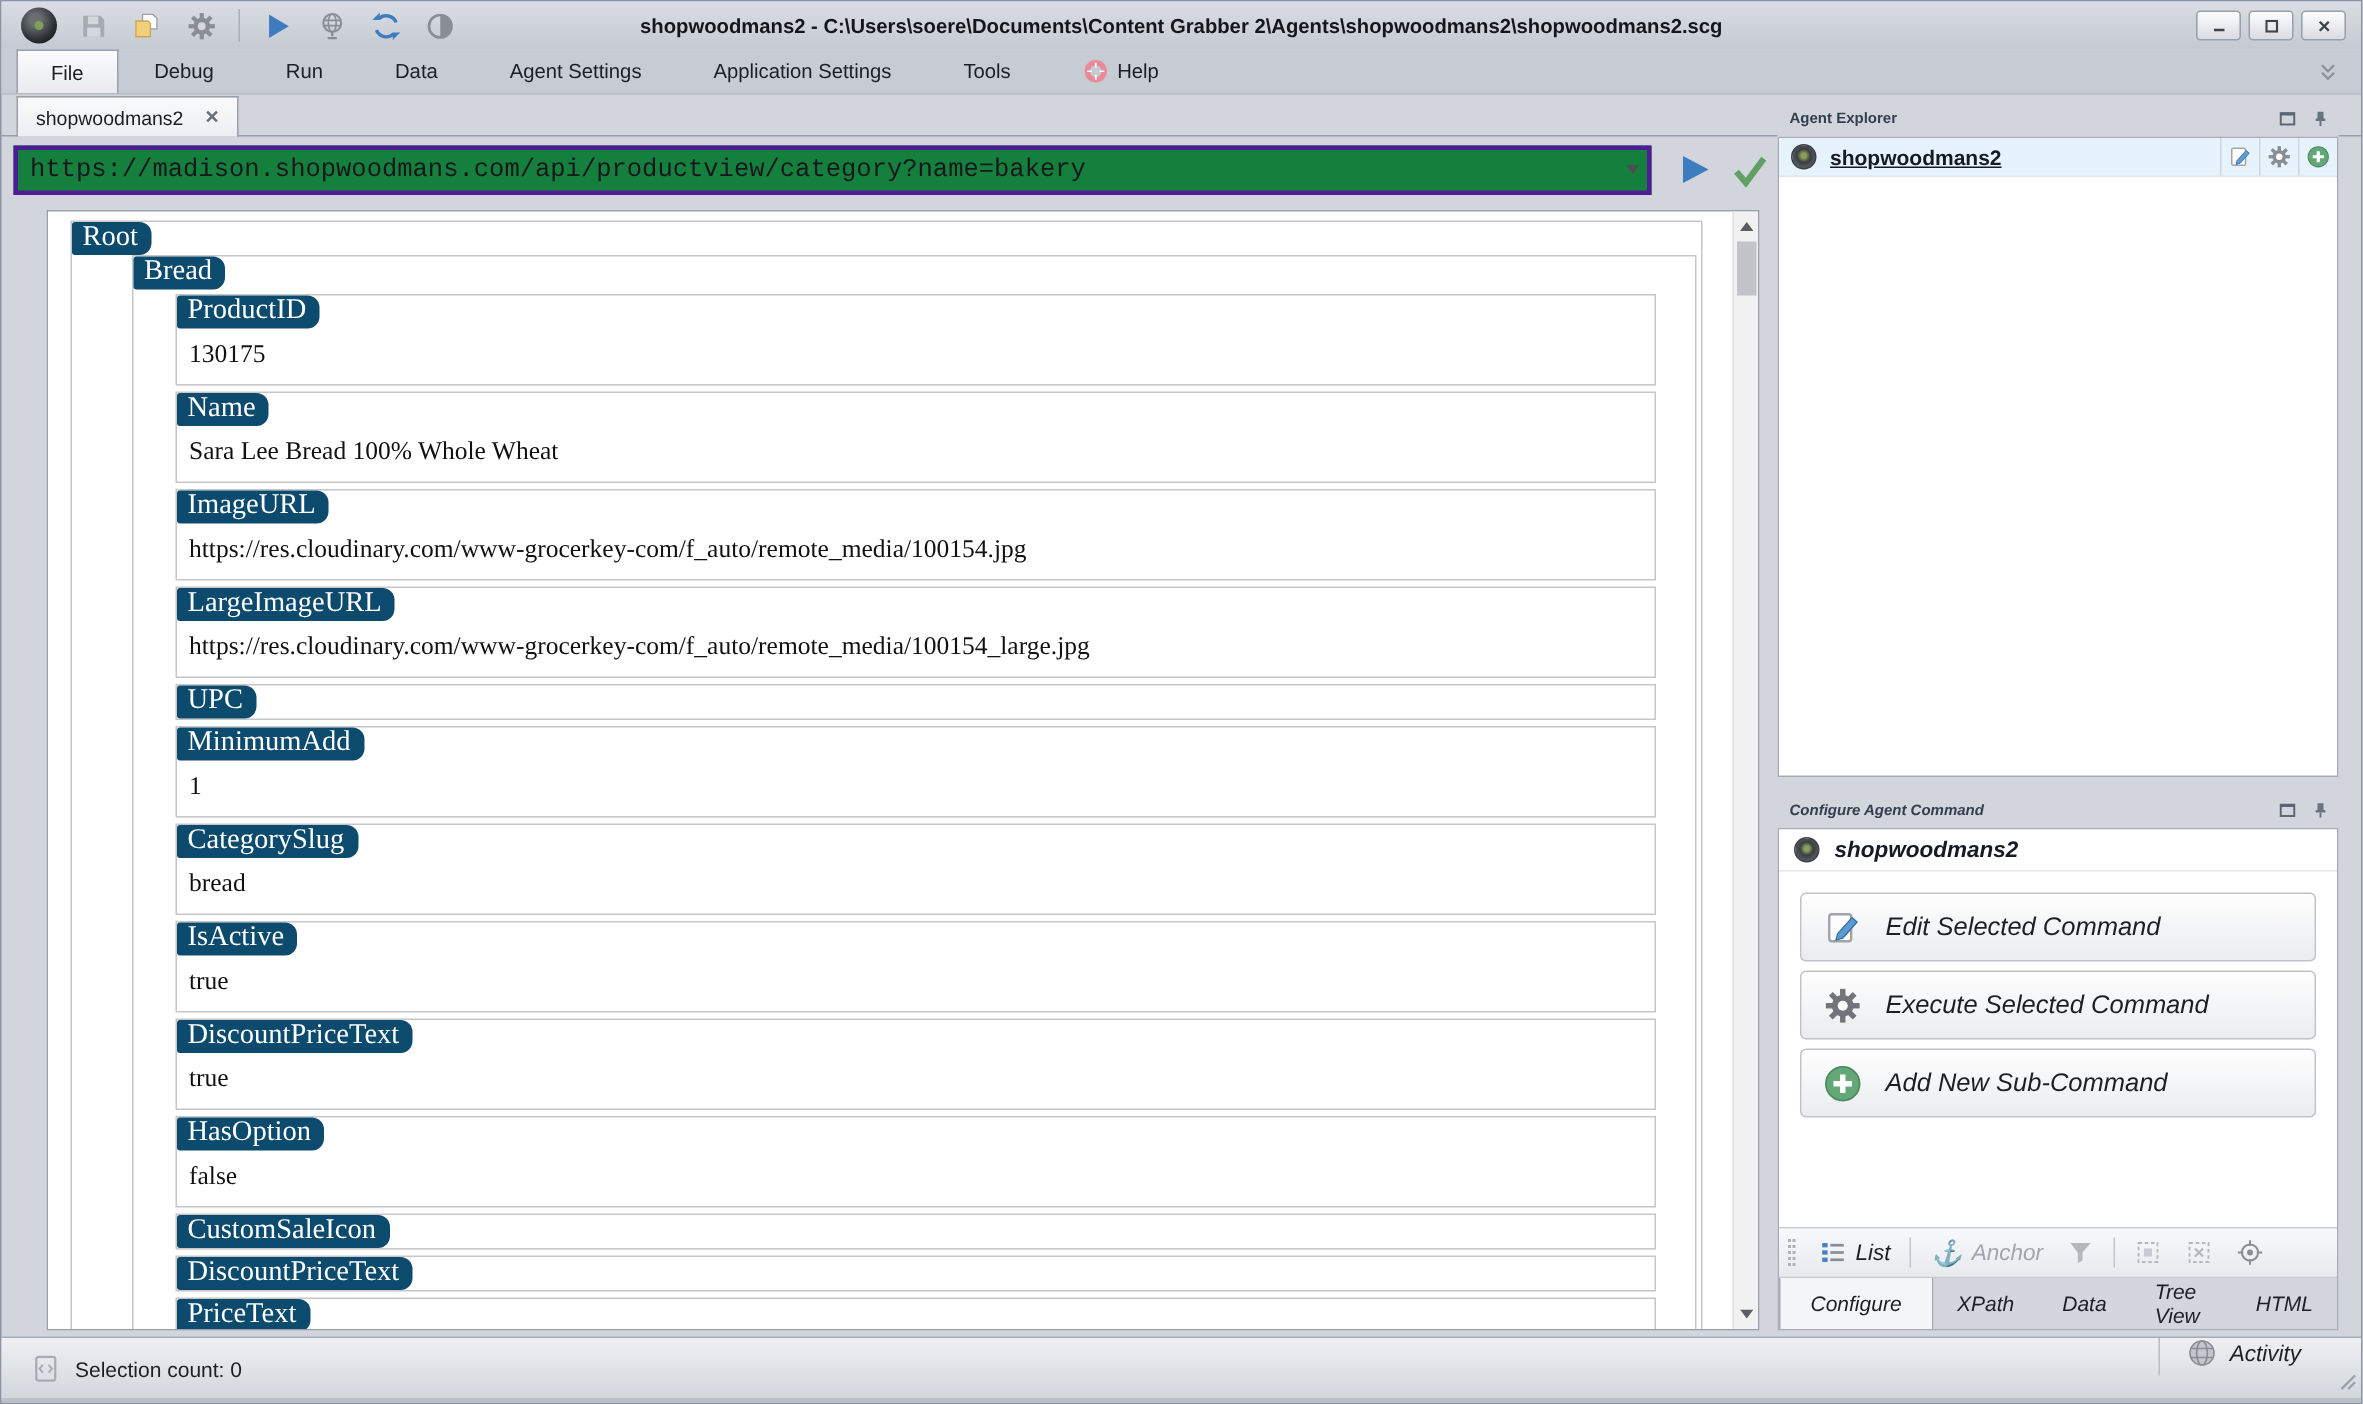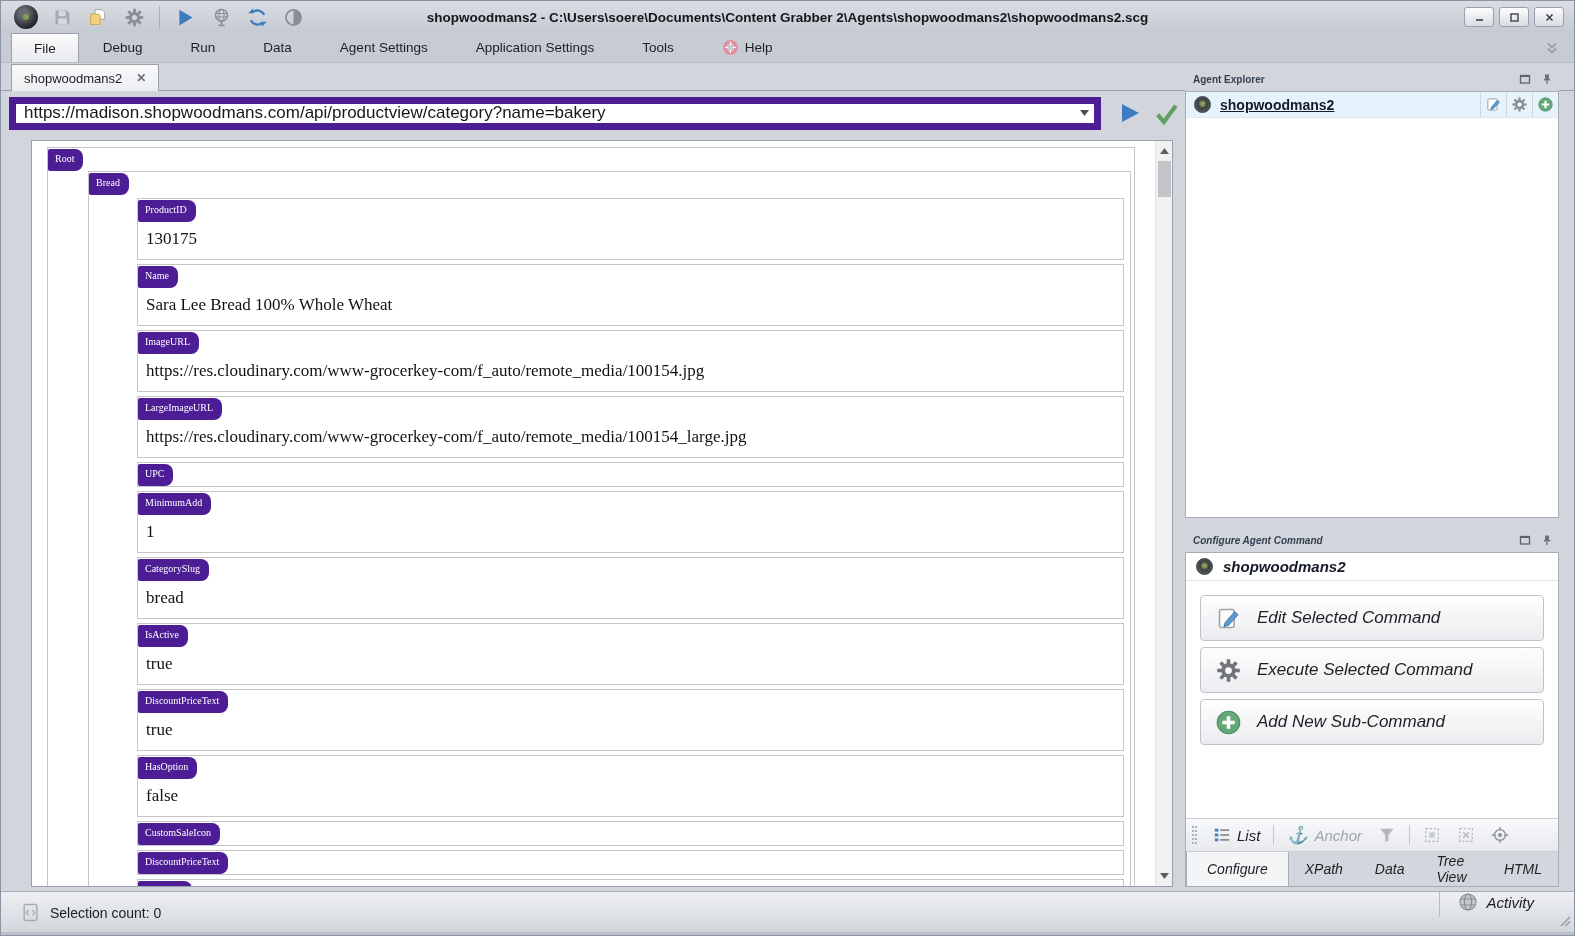--- a/index.html
+++ b/index.html
@@ -40,39 +40,39 @@
   .menu-chevron svg { width:16px; height:16px; }
   
   .tabstrip { position:absolute; left:0; top:62px; width:100%; height:28px;
     border-bottom:1px solid #98a0ac; display:flex; align-items:flex-end; padding-left:10px; }
   .doc-tab { height:27px; background:linear-gradient(#fafafb,#eceef1); border:1px solid #98a0ac;
     border-bottom:none; display:flex; align-items:center; padding:0 12px; font-size:13px; color:#1c1e22;
     margin-bottom:-1px; position:relative; z-index:1; }
   .doc-tab .close-x { margin-left:14px; font-size:12px; color:#6a7077; font-weight:bold; }
   
   .urlrow { position:absolute; left:0; top:91px; width:100%; height:42px; display:flex; align-items:center; }
-  .url-box { margin-left:8px; width:1092px; height:33px; background:#ffffff; border:7px solid #4c1d95;
-    display:flex; align-items:center; }
+  .url-box { margin-left:8px; width:1092px; height:33px; background:#15803d; border:3px solid #4c1d95;
+    display:flex; align-items:center;font-family:Liberation Mono, monospace; }
   .url-text { flex:1; font-size:17px; color:#17181c; padding:0 8px; white-space:nowrap; overflow:hidden; }
   .url-drop { width:20px; height:100%; display:flex; align-items:center; justify-content:center; }
   .url-drop svg { width:9px; height:6px; }
   .url-go { margin-left:14px; width:30px; height:30px; display:flex; align-items:center; justify-content:center; }
   .url-go svg { width:24px; height:24px; }
   .url-ok { margin-left:6px; width:30px; height:30px; display:flex; align-items:center; justify-content:center; }
   .url-ok svg { width:25px; height:25px; }
   
   .main { position:absolute; left:30px; top:139px; width:1142px; height:747px; background:#fff;
     border:1px solid #99a1ad; overflow:hidden; }
   .tree { position:absolute; left:0; top:0; right:17px; bottom:0; overflow:hidden; padding:6px 0 0 15px; }
-  .badge { display:inline-block; background:#4c1d95; color:#fff;
-    font-family:"Liberation Serif", serif; font-size:10px; line-height:20px;
+  .badge { display:inline-block; background:#0c4a6e; color:#fff;
+    font-family:"Liberation Serif", serif; font-size:19px; line-height:20px;
     padding:0 9px 2px 7px; border-radius:2px 8px 8px 2px; }
   .root-box { border:1px solid #c6c6c6; width:1088px; min-height:900px; }
   .result-box { border:1px solid #c6c6c6; margin-left:40px; width:1043px; min-height:860px; }
-  .fields { margin-left:48px; margin-top:3px; }
+  .fields { margin-left:28px; margin-top:3px; }
   .field-box { border:1px solid #c6c6c6; margin-bottom:4px; width:987px; }
   .field-value { font-family:"Liberation Serif", serif; font-size:17px; color:#111;
     padding:7px 8px 10px 8px; white-space:nowrap; }
   .field-value:empty { display:none; }
   
   .vscroll { position:absolute; right:0; top:0; width:17px; height:100%; background:#f1f1f2;
     border-left:1px solid #e3e3e5; }
   .vs-arrow { position:absolute; left:0; width:17px; height:16px; display:flex; align-items:center; justify-content:center; }
   .vs-arrow.up { top:2px; } .vs-arrow.down { bottom:2px; }
   .vs-arrow svg { width:9px; height:6px; }

